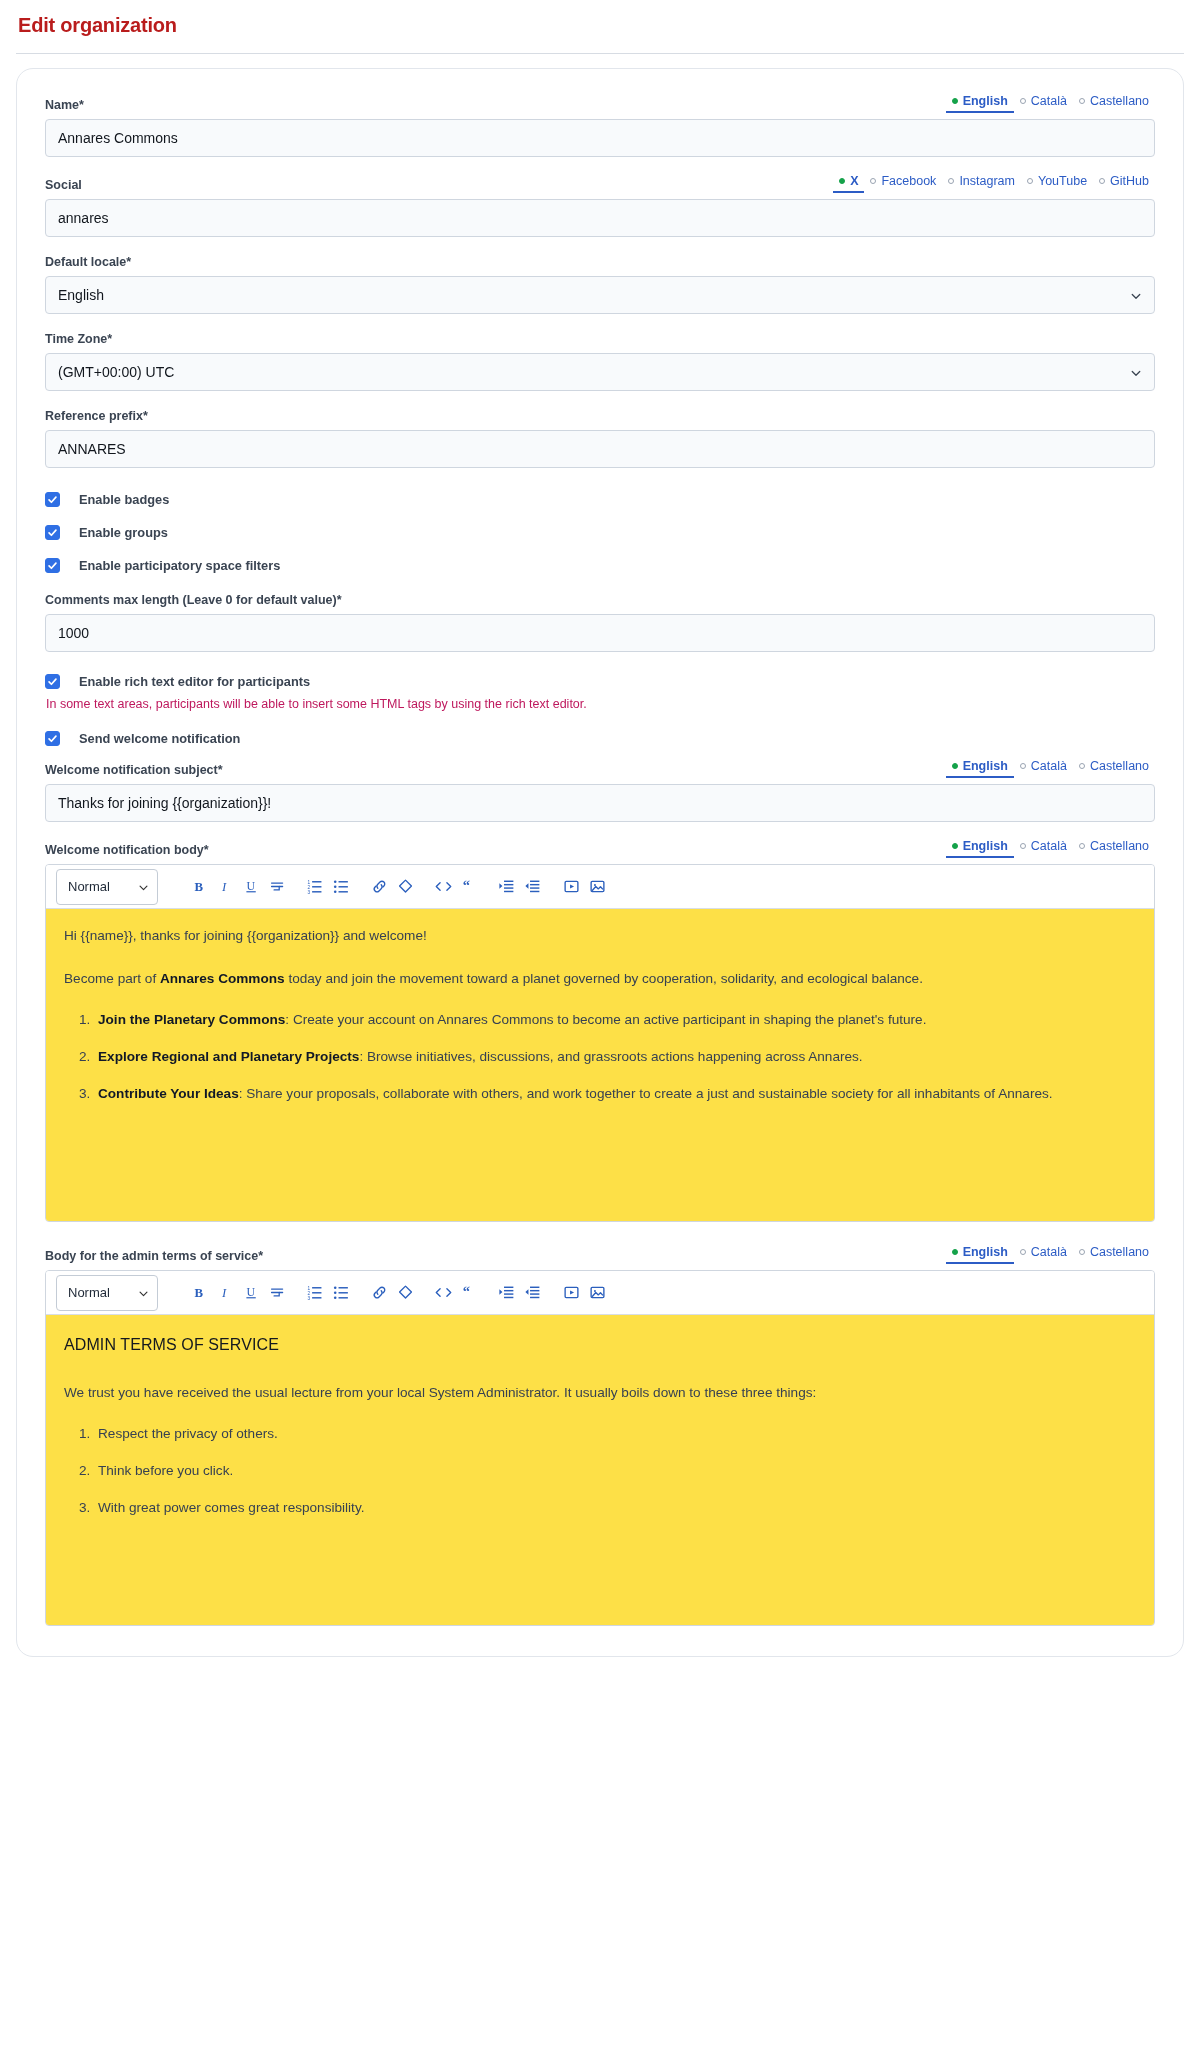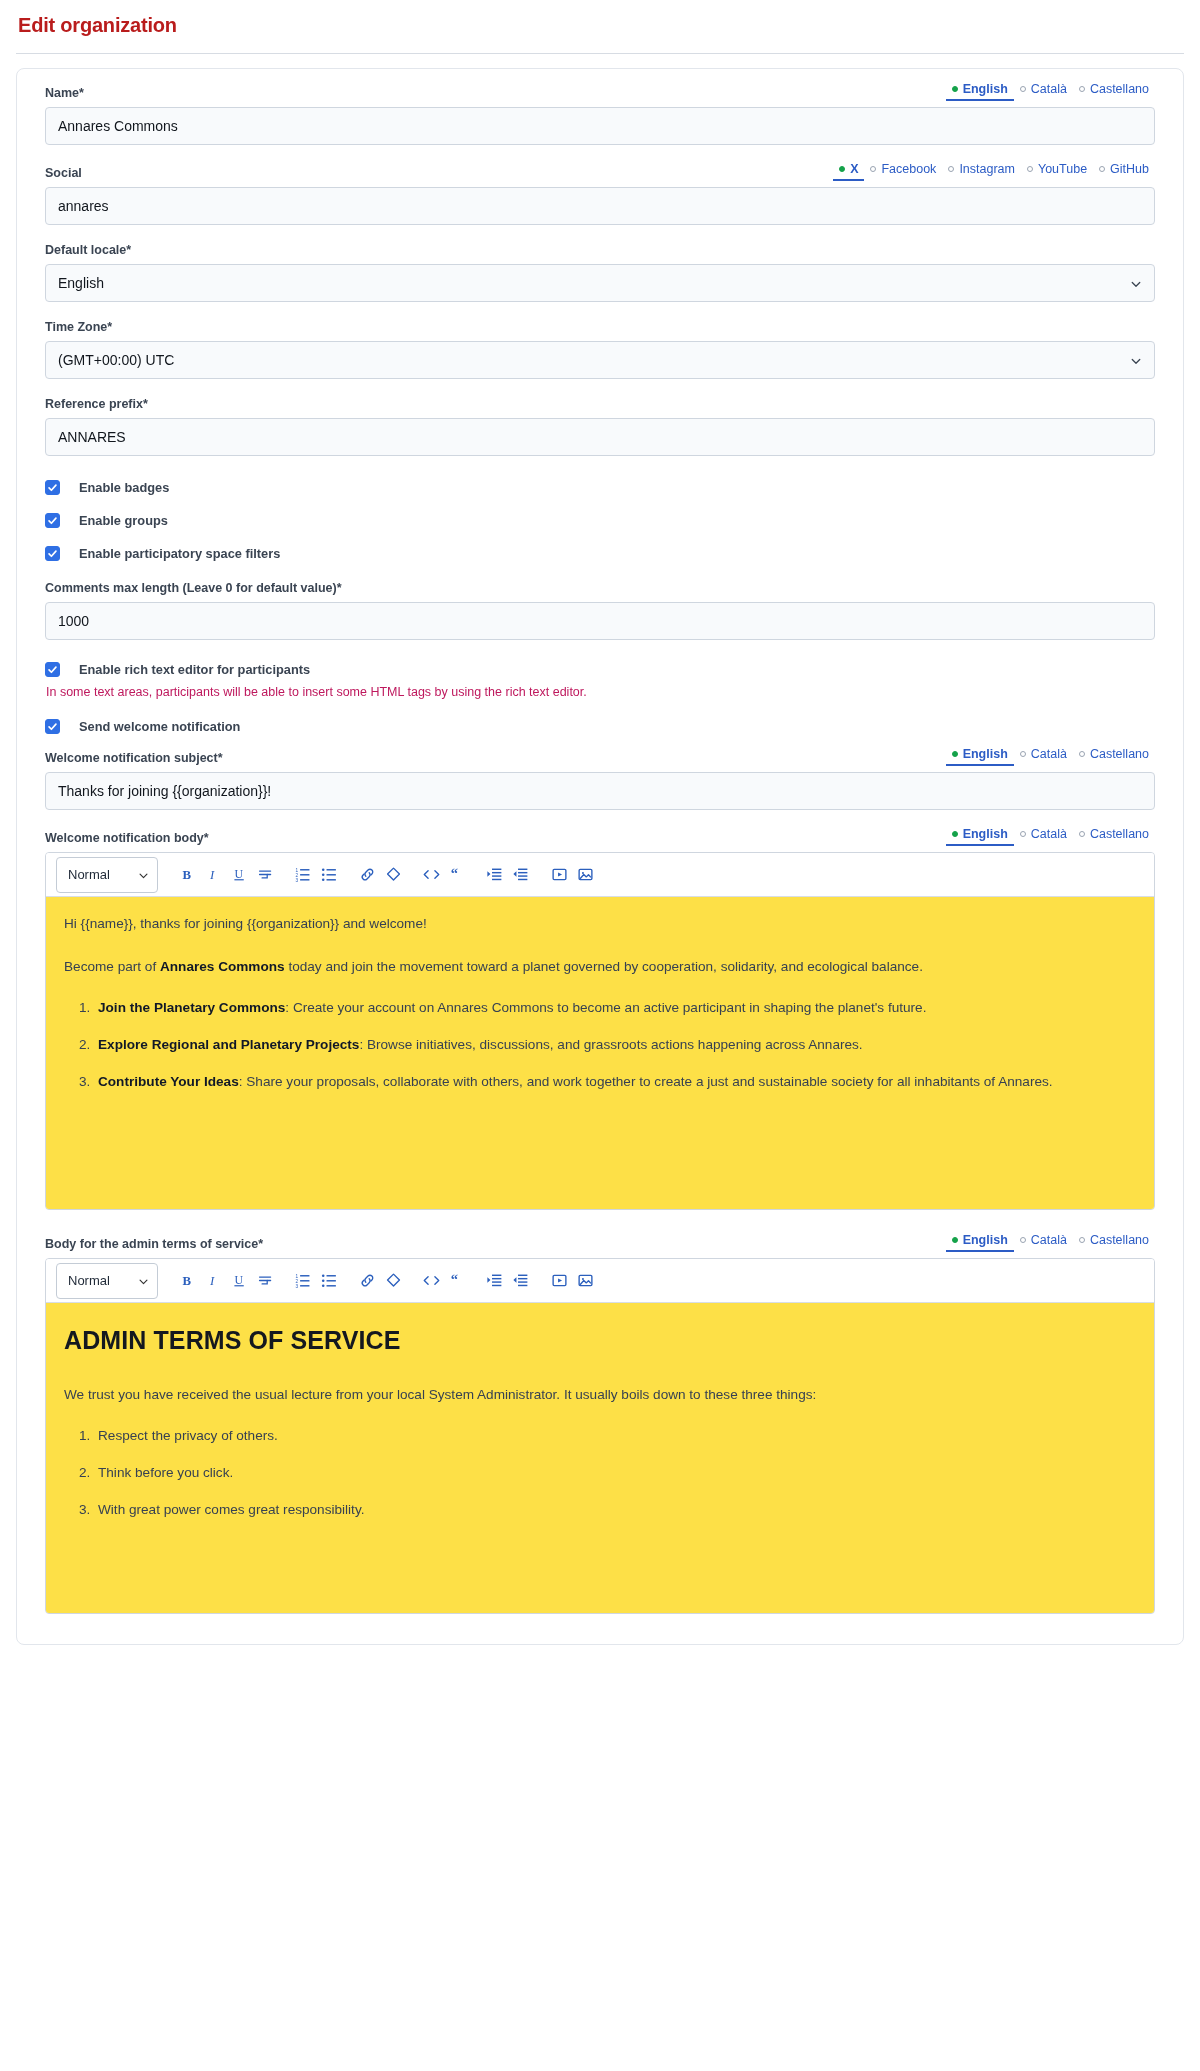--- a/index.html
+++ b/index.html
@@ -20,23 +20,23 @@
     font-weight: bold;
     color: #b91c1c;
     padding: 14px 2px 16px 2px;
     letter-spacing: -0.2px;
   }
   .title-rule { height:1px; background:#d7dce3; margin: 0 0 14px 0; }
 
   
   .card {
     border: 1px solid #e2e6ec;
-    border-radius: 8px;
+    border-radius: 17px;
     background:#fff;
-    padding: 12px 28px 30px 28px;
+    padding: 24px 28px 30px 28px;
   }
 
   .field { margin-bottom: 16px; }
 
   .label-row {
     display:flex;
     align-items:flex-end;
     justify-content:space-between;
     margin-bottom: 6px;
     min-height: 17px;
@@ -127,21 +127,21 @@
     min-width: 102px;
     border:1px solid #c4ccd6;
     border-radius:4px;
     background:#fff;
     display:flex;
     align-items:center;
     justify-content:space-between;
     padding: 0 8px 0 11px;
     font-size:13px;
     color:#1f2937;
-    margin-right: 16px;
+    margin-right: 28px;
     cursor:pointer;
   }
   .fmt-select .chev2 { width:11px; height:11px; color:#333; margin-left:8px; }
 
   .tbtn {
     width: 26px; height: 26px;
     display:flex; align-items:center; justify-content:center;
     color:#2b5fbd;
     cursor:pointer;
     flex:0 0 auto;
@@ -156,21 +156,21 @@
     line-height: 1.55;
     color: #374151;
   }
   .editor-body p { margin: 0 0 20px 0; }
   .editor-body p:first-child { margin-bottom: 22px; }
   .editor-body ol { margin: 0; padding-left: 30px; }
   .editor-body ol li { margin-bottom: 16px; padding-left: 4px; }
   .editor-body ol li:last-child { margin-bottom: 0; }
   .editor-body b, .editor-body strong { color:#111827; font-weight:bold; }
   .tos-h1 {
-    font-size: 25px; font-weight:bold; color:#14181f;
+    font-size: 16px; font-weight:normal; color:#14181f;
     margin: 2px 0 24px 0; letter-spacing: 0.1px;
   }
   .body-tall { min-height: 312px; }
   .body-tall2 { min-height: 310px; }
 </style>
 </head>
 <body>
 
 <div class="page">
 

